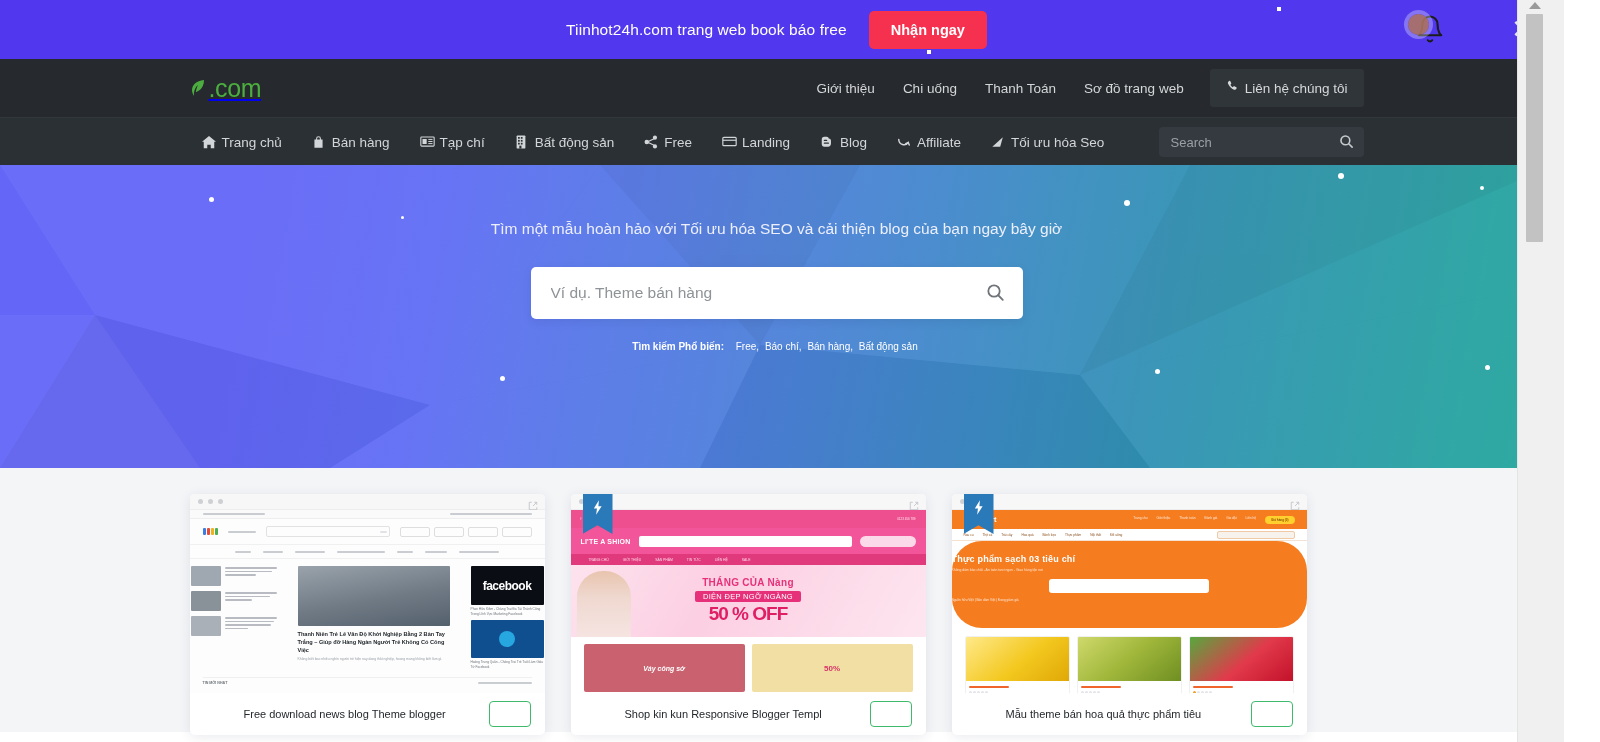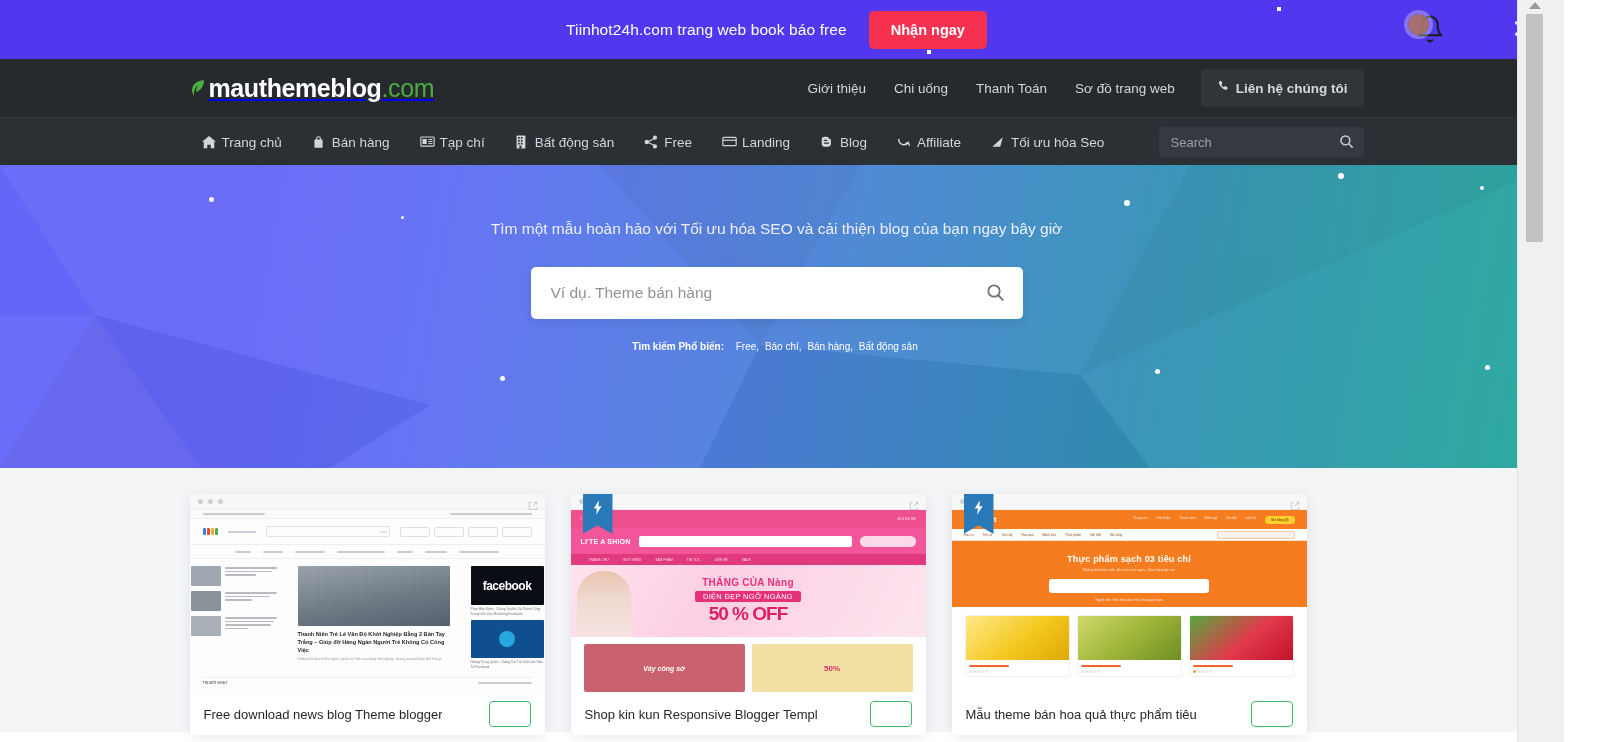--- a/index.html
+++ b/index.html
@@ -130,21 +130,20 @@
   }
   .topnav .contact {
     background: #303539;
     color: #d6d8da;
     padding: 11px 16px;
     border-radius: 3px;
     display: flex;
     align-items: center;
     gap: 6px;
     margin-left: 12px;
-    font-weight: bold;
   }
 
   
   .mainnav {
     background: #2b3035;
     height: 48px;
     border-top: 1px solid #32373c;
   }
   .mainnav-inner {
     max-width: 1180px;
@@ -284,25 +283,26 @@
   .ext-ico { position: absolute; right: 7px; top: 3px; }
   .shot { height: 183px; overflow: hidden; position: relative; background: #fff; }
   .card-foot {
     height: 42px;
     display: flex;
     align-items: center;
     justify-content: space-between;
     padding: 0 14px;
   }
   .card-title {
-    font-size: 13px;
+    font-size: 11px;
     color: #24282c;
     white-space: nowrap;
     overflow: hidden;
     text-overflow: clip;
+    margin-left: 40px;
   }
   .card-btn {
     width: 42px; height: 26px;
     border: 1px solid #3fba6c;
     border-radius: 4px;
     background: #fff;
     flex: 0 0 auto;
   }
 
   
@@ -362,21 +362,21 @@
   .s2-tile-row { display:flex; gap:7px; padding:7px 13px 0;}
   .s2-tile { flex:1; height:48px; border-radius:2px; display:flex; align-items:center; justify-content:center; font-size:8px; color:#fff; font-weight:bold;}
 
   
   .s3-hdr { height:19px; background:#f57c1f; display:flex; align-items:center; padding:0 12px; gap:10px;}
   .s3-brand { color:#fff; font-weight:bold; font-size:7.5px;}
   .s3-menu1 { display:flex; gap:9px; font-size:3.2px; color:#ffe8d5; margin-left:auto;}
   .s3-cart { background:#ffd02e; color:#8a4b00; font-size:3px; border-radius:6px; padding:2px 6px; font-weight:bold;}
   .s3-menu2 { height:12px; background:#fff; display:flex; align-items:center; gap:9px; padding:0 12px; font-size:3.2px; color:#8b4f1c; border-bottom:1px solid #f3e1d2;}
   .s3-m2srch { margin-left:auto; width:78px; height:8px; background:#f8f2ec; border:1px solid #f0c9a6; border-radius:2px;}
-  .s3-hero { background:#f57c1f; padding:13px 0 5px; text-align:center;}
+  .s3-hero { background:#f57c1f; padding:13px 0 26px; text-align:left;border-radius:30px;}
   .s3-h1 { color:#fff; font-weight:bold; font-size:9px; letter-spacing:.2px;}
   .s3-h2 { color:#ffe2cb; font-size:3.4px; margin-top:4px;}
   .s3-hsrch { width:160px; height:14px; background:#fff; border-radius:3px; margin:7px auto 0;}
   .s3-links { font-size:3.2px; color:#ffe6d4; margin-top:5px;}
   .s3-prods { display:flex; gap:7px; padding:8px 13px 0;}
   .s3-prod { flex:1; border:1px solid #f0f0f0; border-radius:2px; overflow:hidden; background:#fff;}
   .s3-img { height:44px; }
   .s3-meta { padding:3px; }
   .s3-meta .n { height:1.8px; width:60%; background:#b9bec5; border-radius:1px;}
   .s3-meta .pr { height:2px; width:42%; background:#f0652b; border-radius:1px; margin-top:2px;}
@@ -407,21 +407,20 @@
   </div>
 
   <div class="header">
     <div class="header-inner">
       <a class="logo" href="#">
         <span class="logo-leaf">
           <svg viewBox="0 0 16 19" width="16" height="19">
             <path d="M14 1C6 2 2 6 2 11c0 3 2 6 2 6s-1-7 4-11c-2 4-2 7-2 7S14 11 14 1z" fill="#4cae3f"></path>
           </svg>
         </span>
-        <span class="logo-text">mauthemeblog</span>
         <span class="logo-text logo-tld">.com</span>
       </a>
 
       <div class="topnav">
         <a href="#">Giới thiệu</a>
         <a href="#">Chi uống</a>
         <a href="#">Thanh Toán</a>
         <a href="#">Sơ đồ trang web</a>
         <a href="#" class="contact">
           <span>

